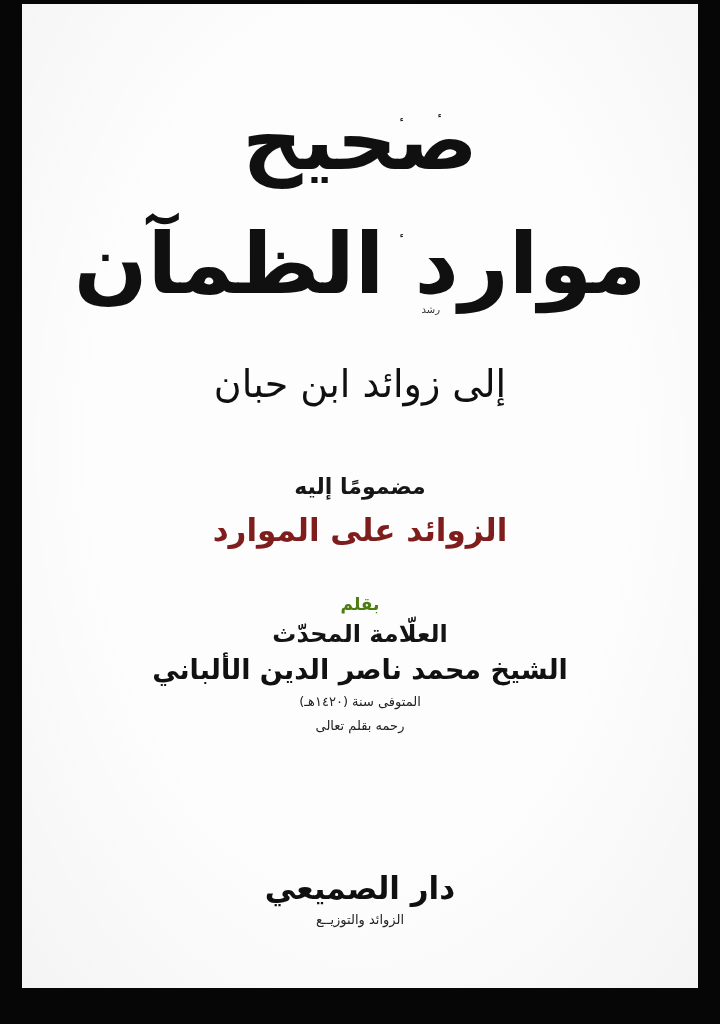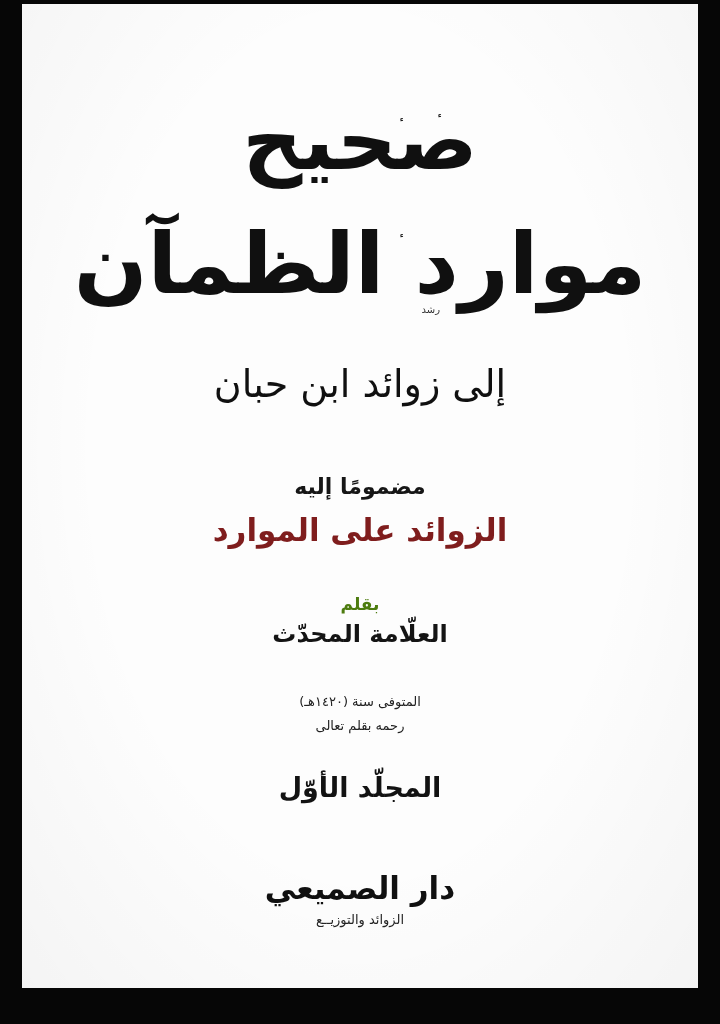--- a/index.html
+++ b/index.html
@@ -212,23 +212,23 @@
 
       <span class="tiny-side">رشد</span>
 
       <div class="line subtitle">إلى زوائد ابن حبان</div>
 
       <div class="line note-small">مضمومًا إليه</div>
       <div class="line note-line2">الزوائد على الموارد</div>
 
       <div class="line byline-1">بقلم</div>
       <div class="line byline-2">العلّامة المحدّث</div>
+      <div class="line byline-3">الشيخ محمد ناصر الدين الألباني</div>
       <div class="line byline-4">المتوفى سنة (١٤٢٠هـ)</div>
       <div class="line byline-5">رحمه بقلم تعالى</div>
 
-      <div class="line volume">المجلّد الأوّل</div>
 
       <div class="line publisher">دار الصميعي</div>
       <div class="line publisher-sub">الزوائد والتوزيــع</div>
 
     </div>
   </div>
 </div>
 
 </body></html>

